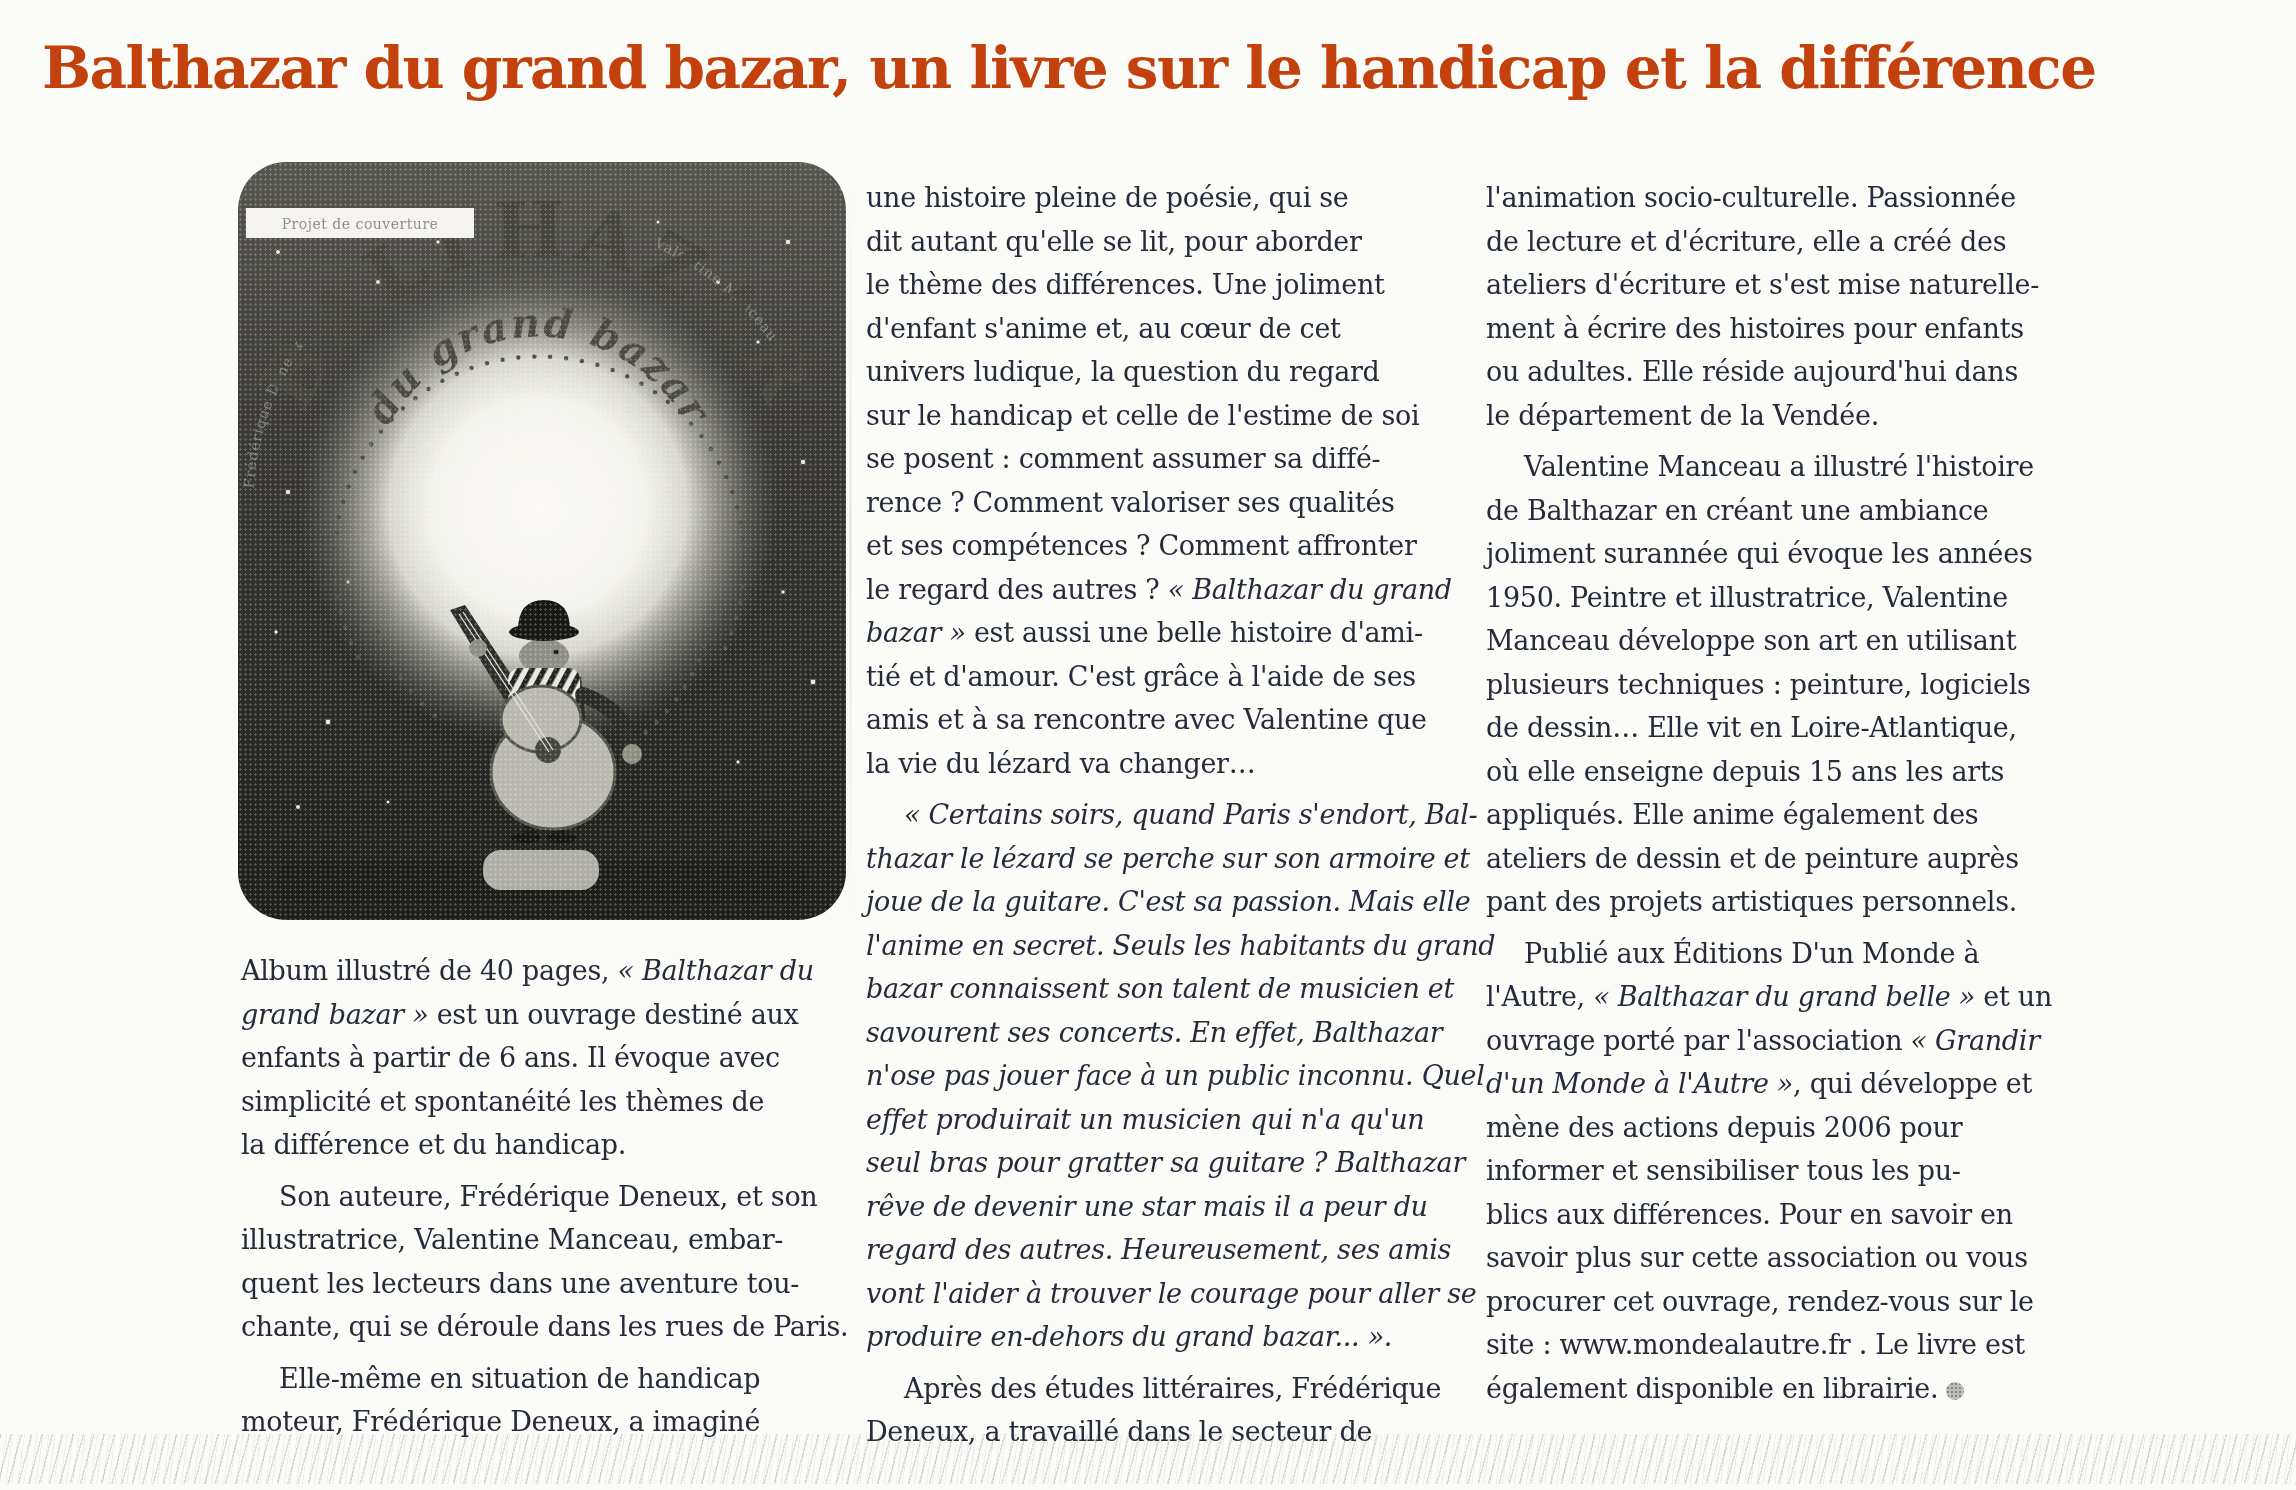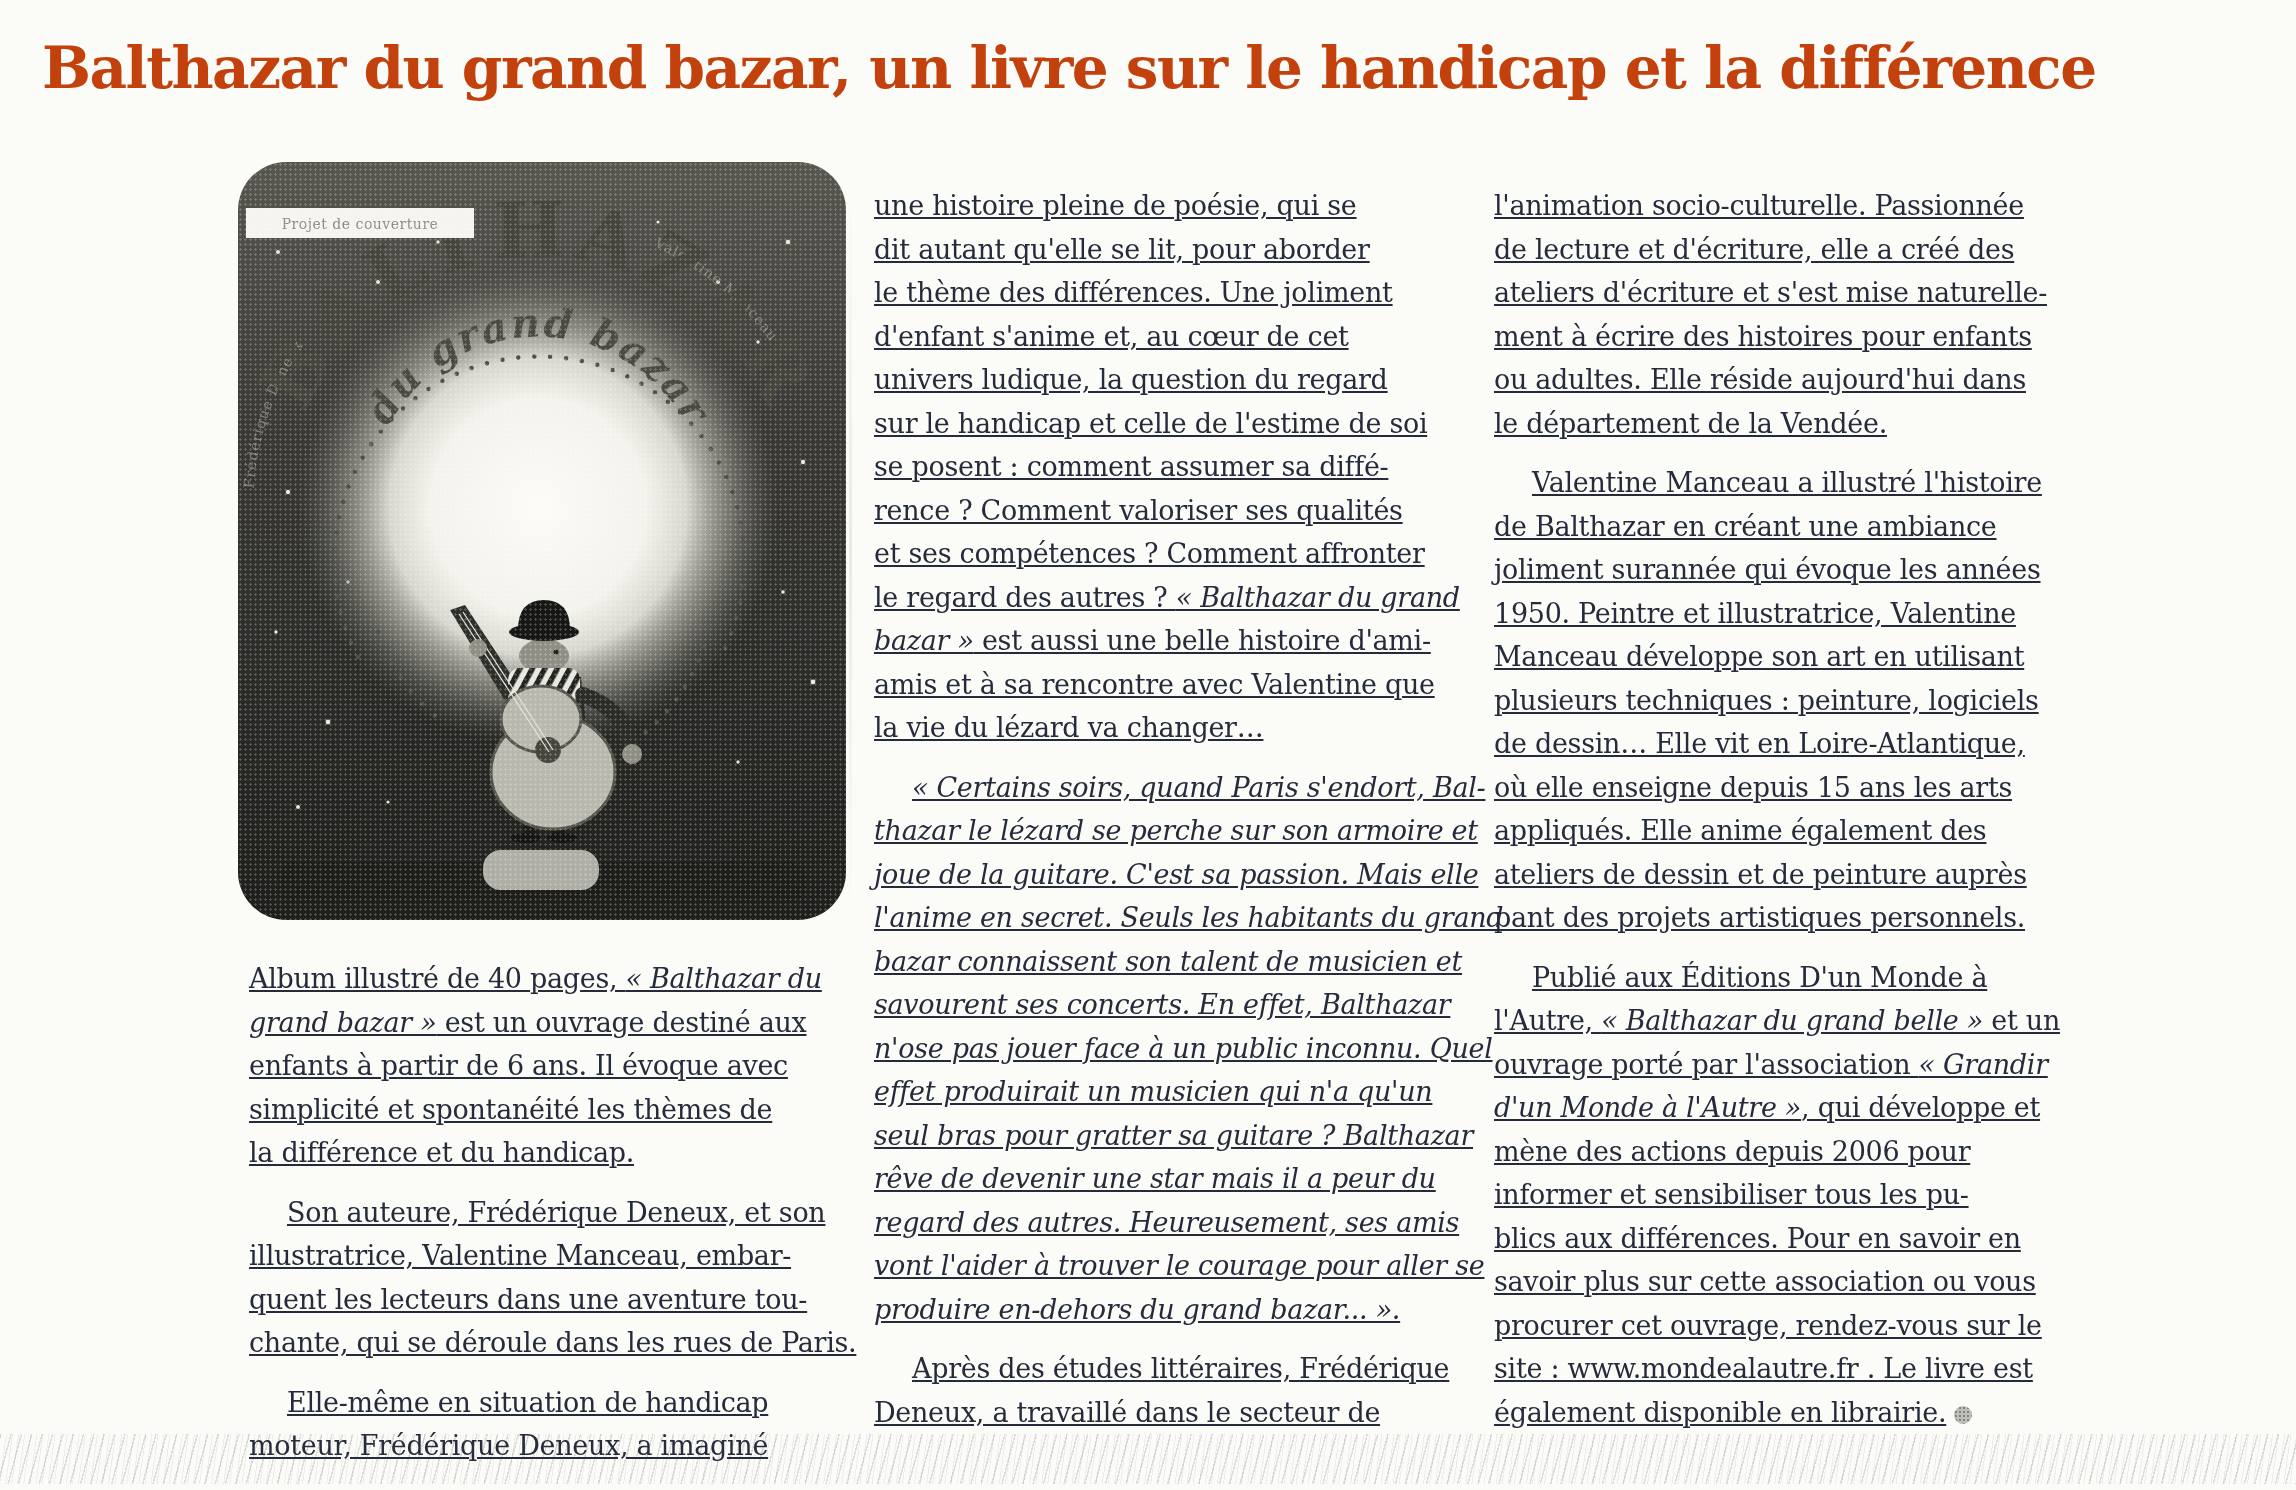--- a/index.html
+++ b/index.html
@@ -13,21 +13,21 @@
   }
   .headline{
     position:absolute;left:42px;top:34px;width:2230px;
     font-size:58px;font-weight:bold;letter-spacing:-1.5px;
     color:#c2410c;white-space:nowrap;
   }
   .col{position:absolute;width:640px;}
   .col-left{left:233px;top:941px;}
   .col-middle{left:858px;top:168px;}
   .col-right{left:1478px;top:168px;}
-  .para{margin:16px;text-decoration:underline;}
+  .para{margin:8px;}
   .line{
     height:43.5px;line-height:43.5px;white-space:nowrap;
     font-size:27px;letter-spacing:-0.3px;
   }
   .line.ind{padding-left:38px;}
   .seg.it{font-style:italic;}
   .endmark{
     display:inline-block;width:18px;height:18px;margin-left:8px;
     border-radius:50%;vertical-align:-2px;
     background-color:#b9b9b4;
@@ -198,20 +198,21 @@
         <div class="line"><span class="seg">dit autant qu'elle se lit, pour aborder</span></div>
         <div class="line"><span class="seg">le thème des différences. Une joliment</span></div>
         <div class="line"><span class="seg">d'enfant s'anime et, au cœur de cet</span></div>
         <div class="line"><span class="seg">univers ludique, la question du regard</span></div>
         <div class="line"><span class="seg">sur le handicap et celle de l'estime de soi</span></div>
         <div class="line"><span class="seg">se posent : comment assumer sa diffé-</span></div>
         <div class="line"><span class="seg">rence ? Comment valoriser ses qualités</span></div>
         <div class="line"><span class="seg">et ses compétences ? Comment affronter</span></div>
         <div class="line"><span class="seg">le regard des autres ? </span><span class="seg it">« Balthazar du grand</span></div>
         <div class="line"><span class="seg it">bazar »</span><span class="seg"> est aussi une belle histoire d'ami-</span></div>
+        <div class="line"><span class="seg">tié et d'amour. C'est grâce à l'aide de ses</span></div>
         <div class="line"><span class="seg">amis et à sa rencontre avec Valentine que</span></div>
         <div class="line"><span class="seg">la vie du lézard va changer…</span></div>
       </div>
       <div class="para">
         <div class="line ind"><span class="seg it">« Certains soirs, quand Paris s'endort, Bal-</span></div>
         <div class="line"><span class="seg it">thazar le lézard se perche sur son armoire et</span></div>
         <div class="line"><span class="seg it">joue de la guitare. C'est sa passion. Mais elle</span></div>
         <div class="line"><span class="seg it">l'anime en secret. Seuls les habitants du grand</span></div>
         <div class="line"><span class="seg it">bazar connaissent son talent de musicien et</span></div>
         <div class="line"><span class="seg it">savourent ses concerts. En effet, Balthazar</span></div>

